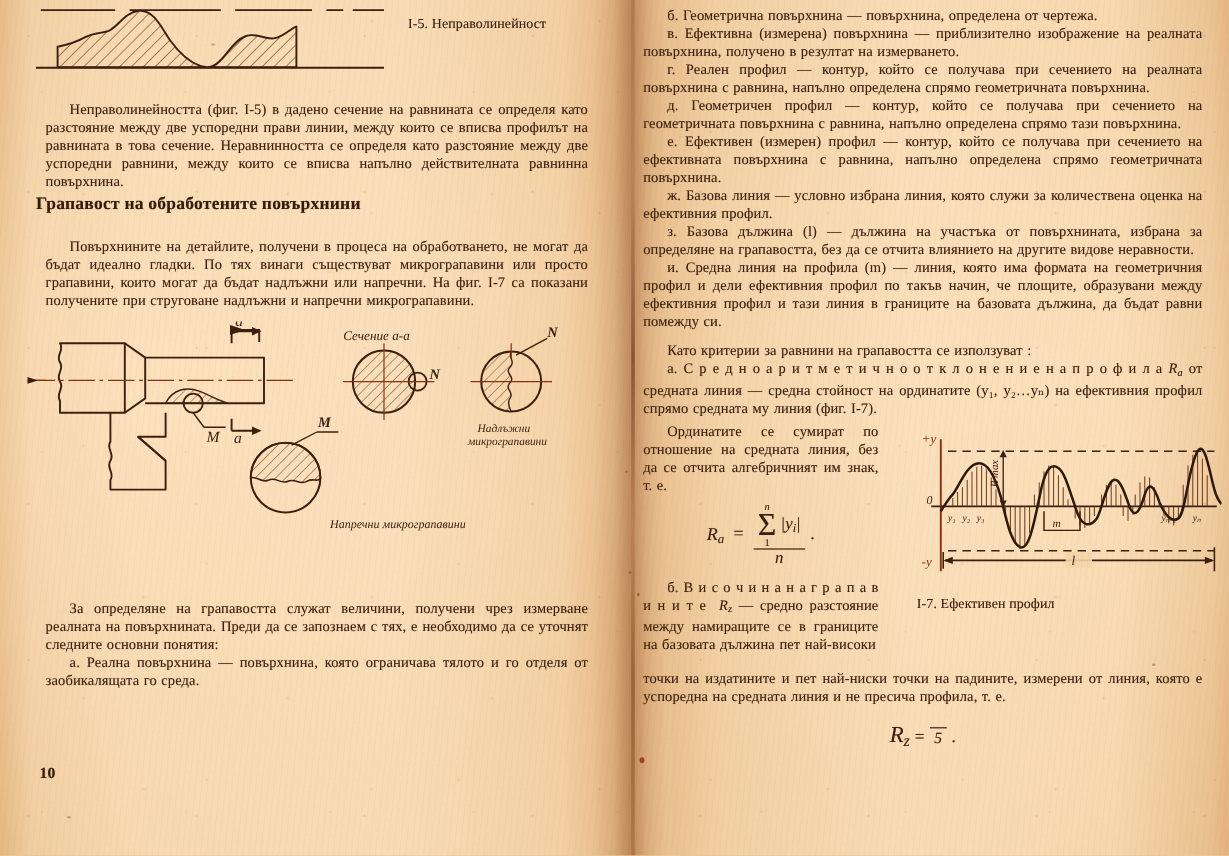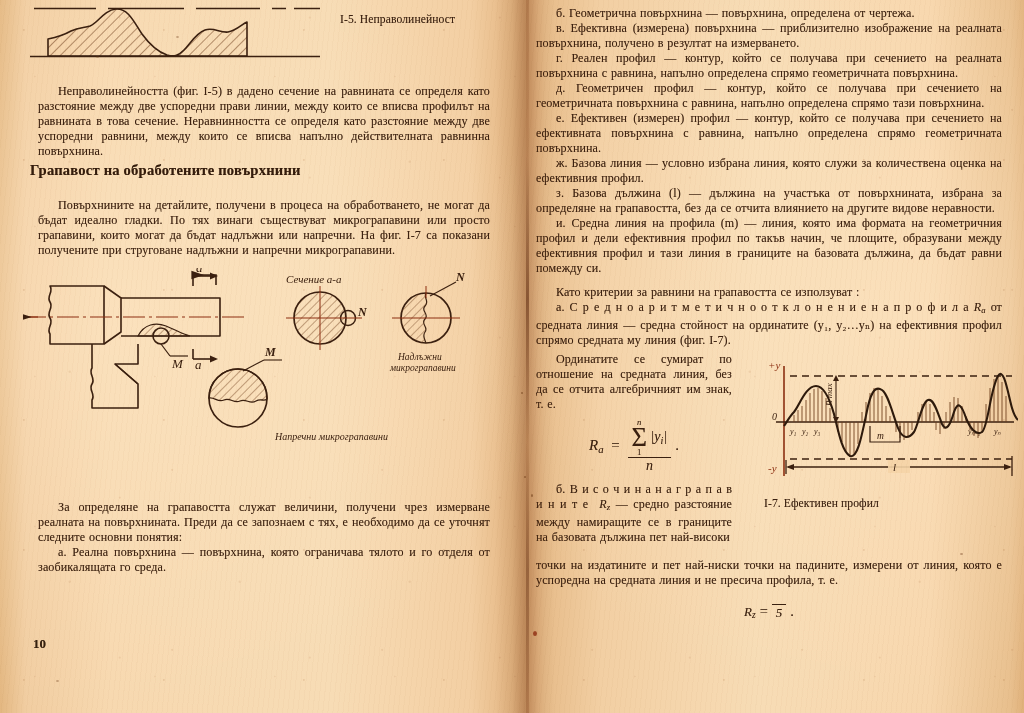--- a/index.html
+++ b/index.html
@@ -315,21 +315,21 @@
 
     <p id="col-left-rt2" class="body-text indent" style="margin:0">
       <span>б.  В и с о ч и н а  н а  г р а п а в и н и т е</span>
       <span class="ital">&nbsp;R<span class="sub">z</span></span>
       <span>— средно разстояние между намиращите се в границите на базовата дължина пет най-високи</span>
     </p>
 
     <p id="p-tail" class="body-text noindent" style="margin:0">точки на издатините и пет най-ниски точки на падините, измерени от линия, която е успоредна на средната линия и не пресича профила, т. е.</p>
 
     <div id="formula-rz" class="formula">
-      <span style="font-size:13px;" class="ital">R<span class="sub">z</span></span>
+      <span style="font-size:19px;" class="ital">R<span class="sub">z</span></span>
       <span style="font-size:14.5px;">=</span>
       <span class="frac" style="font-size:13px;">
         <span class="den ital">5</span>
       </span>
       <span style="font-size:14.5px;">.</span>
     </div>
 
     <div id="fig17-wrap">
       <svg class="fig-svg" viewBox="0 0 268 132" width="268" height="132" id="chart-svg">
         <defs>

